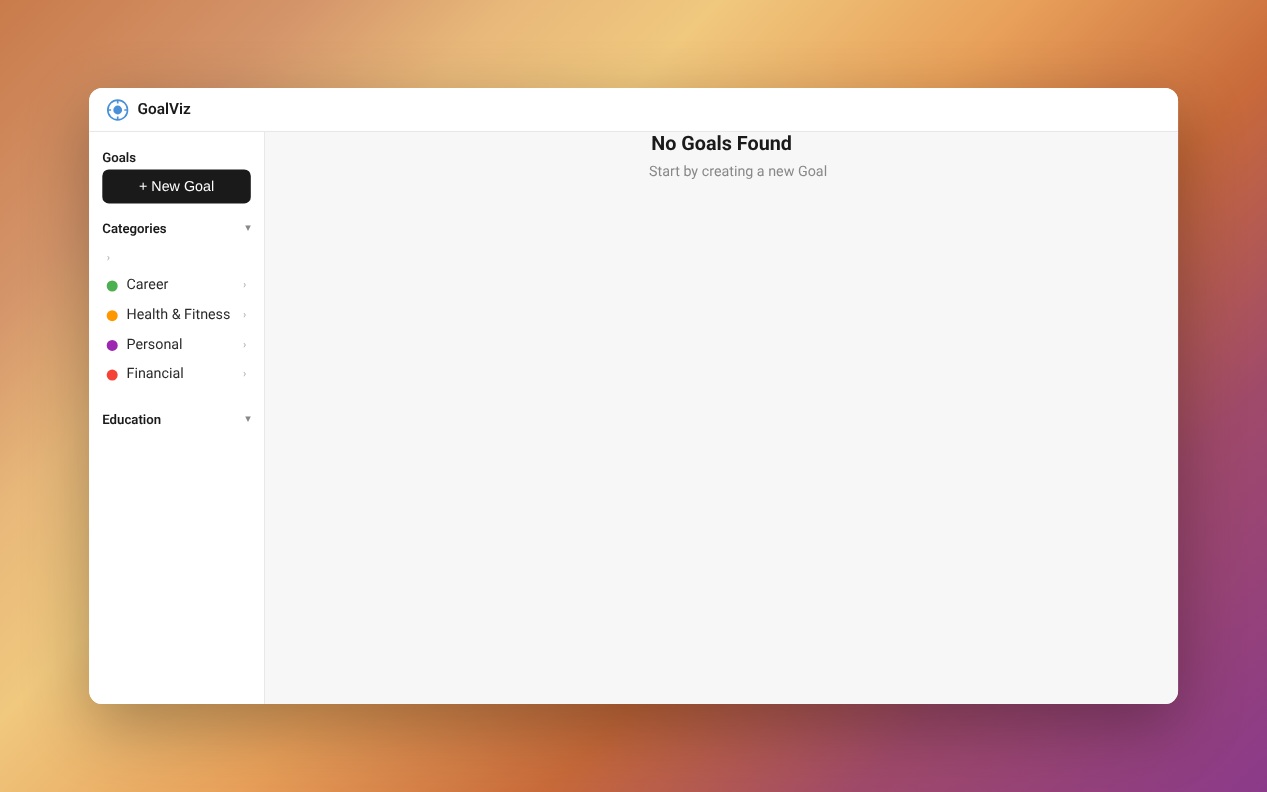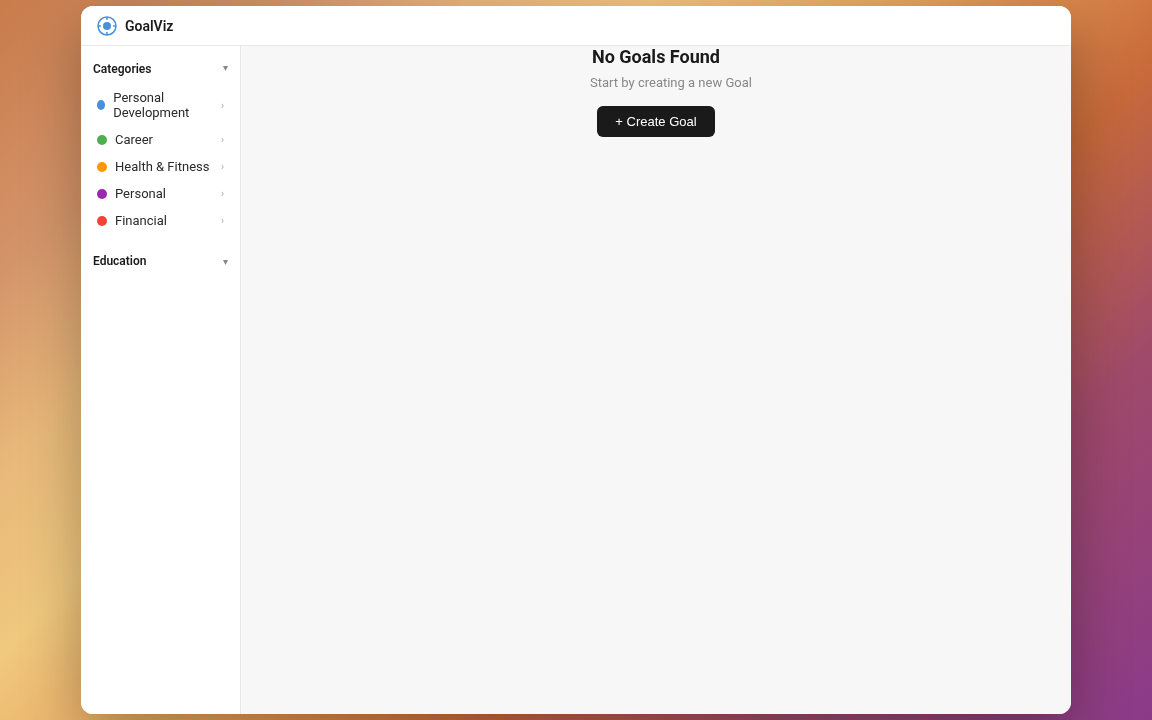--- a/index.html
+++ b/index.html
@@ -10,21 +10,21 @@
       overflow: hidden;
       font-family: -apple-system, BlinkMacSystemFont, "Segoe UI", Roboto, sans-serif;
       background: linear-gradient(135deg, #c97b4b 0%, #d4956a 15%, #e8b87a 25%, #f0c87e 35%, #e8a05a 50%, #c86a3a 65%, #a04a6a 80%, #8b3a8a 100%);
       display: flex;
       align-items: center;
       justify-content: center;
     }
 
     .app-window {
       width: 990px;
-      height: 708px;
+      height: 560px;
       background: #ffffff;
       border-radius: 12px;
       box-shadow: 0 20px 60px rgba(0,0,0,0.3);
       display: flex;
       flex-direction: column;
       overflow: hidden;
     }
 
     .title-bar {
       height: 40px;
@@ -223,34 +223,34 @@
       <line x1="1" y1="10" x2="4" y2="10" stroke="#4a90d9" stroke-width="1.5"></line>
       <line x1="16" y1="10" x2="19" y2="10" stroke="#4a90d9" stroke-width="1.5"></line>
     </svg>
     <span class="app-title">GoalViz</span>
   </div>
 
   <div class="main-content">
 
     <div class="sidebar">
 
+      <div>
+        <div class="sidebar-section-header">Goals</div>
+        <button class="new-goal-btn">+ New Goal</button>
+      </div>
 
       <div>
         <div class="categories-header">
           <span class="categories-label">Categories</span>
           <span class="chevron-icon">▾</span>
         </div>
 
         <div id="categories-list">
 
         <div class="category-item">
-      <div class="category-left">
-        <div class="category-dot" style="background-color: #4a90d9;"></div>
-        <span class="category-name">Personal Development</span>
-      </div>
       <span class="category-arrow">›</span>
     </div>
             <div class="category-item">
       <div class="category-left">
         <div class="category-dot" style="background-color: #4CAF50;"></div>
         <span class="category-name">Career</span>
       </div>
       <span class="category-arrow">›</span>
     </div>
             <div class="category-item">
@@ -282,17 +282,16 @@
           <span class="analytics-label">Education</span>
           <span class="chevron-icon">▾</span>
         </div>
       </div>
     </div>
 
     <div class="main-area">
       <div class="empty-state">
         <div class="empty-title">No Goals Found</div>
         <div class="empty-subtitle">Start by creating a new Goal</div>
-        <button class="create-goal-btn">+ Create Goal</button>
       </div>
     </div>
   </div>
 </div>
 
 </body></html>

